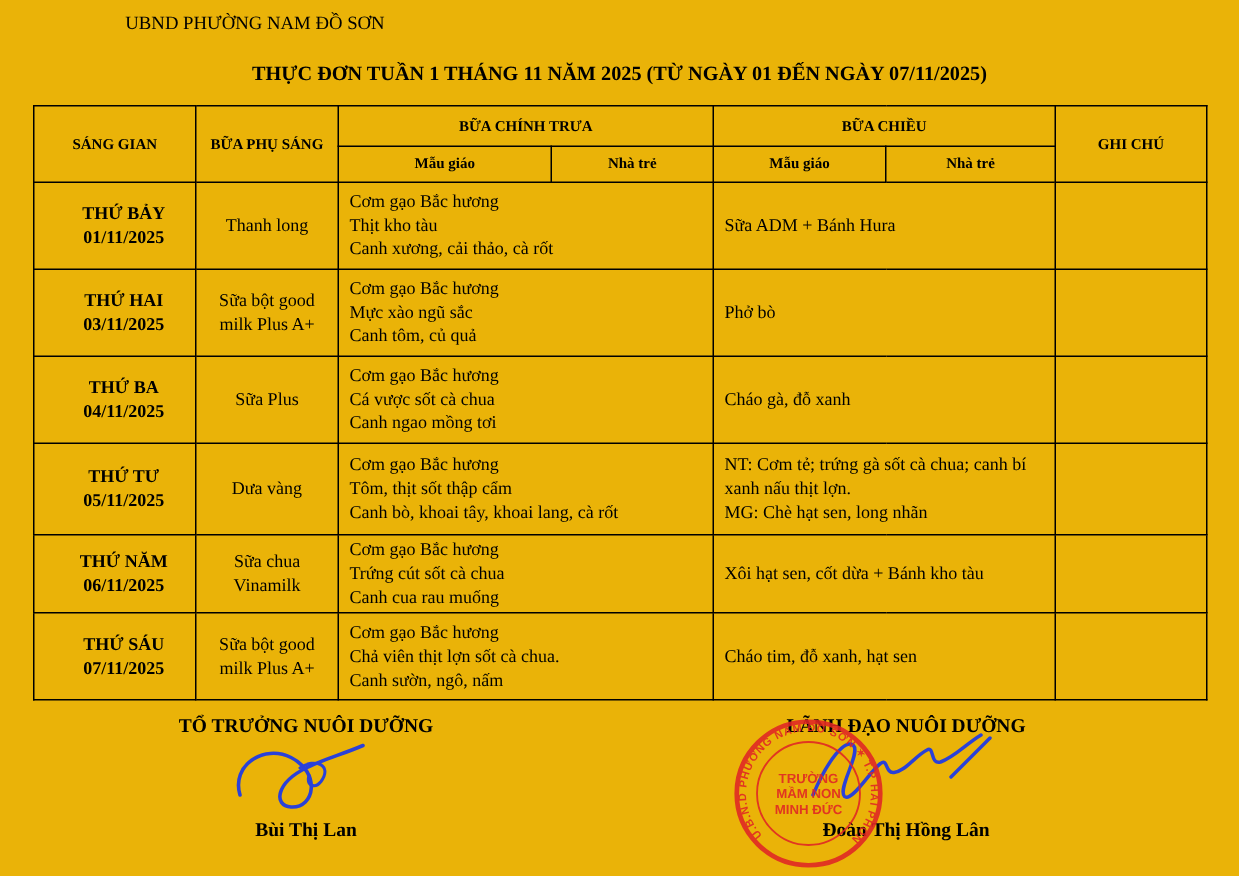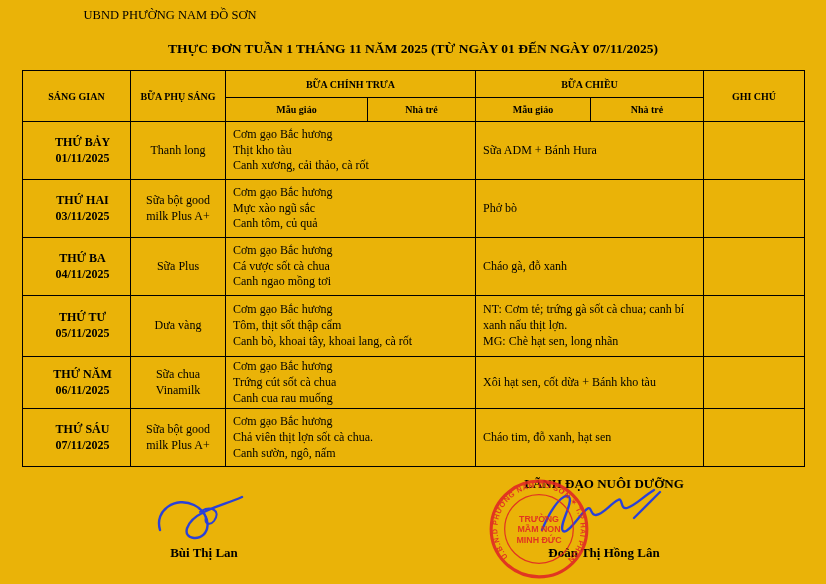--- a/index.html
+++ b/index.html
@@ -146,20 +146,21 @@
       <td class="c-bf">Sữa bột good milk Plus A+</td>
       <td class="c-meal" colspan="2">Cơm gạo Bắc hương
 Chả viên thịt lợn sốt cà chua.
 Canh sườn, ngô, nấm</td>
       <td class="c-meal" colspan="2">Cháo tim, đỗ xanh, hạt sen</td>
       <td class="c-note"></td>
     </tr>
   </tbody>
     </table>
 
+  <div class="sig-block sig-title left-title">TỔ TRƯỞNG NUÔI DƯỠNG</div>
   <div class="sig-block sig-title right-title">LÃNH ĐẠO NUÔI DƯỠNG</div>
 
   <svg class="sig-svg sig-left" width="130" height="54" viewBox="0 0 130 54">
     <path d="M12 40 C6 20 28 6 46 15 C66 25 62 49 46 48 C34 47 36 32 56 22 C68 16 80 13 94 7" fill="none" stroke="#2a41d8" stroke-width="2.4" stroke-linecap="round"></path>
     <path d="M52 22 C62 15 74 20 66 31 C62 36 56 34 58 27" fill="none" stroke="#2a41d8" stroke-width="2" stroke-linecap="round"></path>
   </svg>
 
   <svg class="sig-svg sig-right" width="150" height="56" viewBox="0 0 150 56">
     <path d="M14 46 C24 22 36 8 41 13 C46 18 30 42 35 47 C40 51 52 30 59 25 C64 21 62 32 68 31 C76 30 82 20 90 16 C95 13 92 26 99 24 C108 21 116 12 126 6" fill="none" stroke="#2a41d8" stroke-width="2.3" stroke-linecap="round"></path>
     <path d="M106 34 L132 8" fill="none" stroke="#2a41d8" stroke-width="2.3" stroke-linecap="round"></path>

